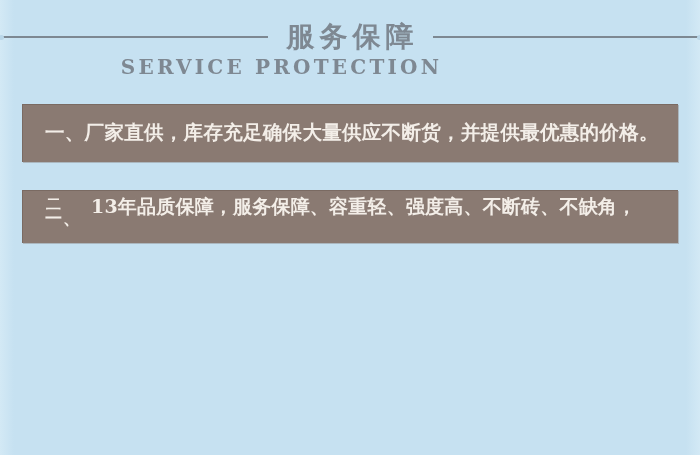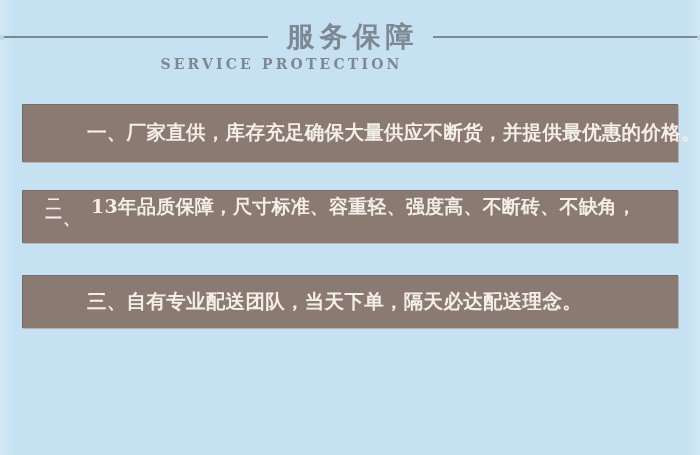--- a/index.html
+++ b/index.html
@@ -80,21 +80,21 @@
     text-indent: 5px;
   }
 
   .sub-title {
     position: absolute;
     left: 0;
     top: 57px;
     width: 560px;
     text-align: center;
     font-family: "DejaVu Serif", "Liberation Serif", serif;
-    font-size: 14px;
+    font-size: 20px;
     font-weight: 700;
     letter-spacing: 3.2px;
     color: #7e8892;
     line-height: 1;
     text-indent: 3px;
   }
 
   
   .band {
     position: absolute;
@@ -119,21 +119,20 @@
   }
 
   .band-text {
     font-family: "DejaVu Serif", "Liberation Serif", serif;
     font-size: 19.5px;
     font-weight: 700;
     color: #f3eee8;
     letter-spacing: 0.3px;
     line-height: 1.45;
     white-space: nowrap;
-    margin-left: 42px;
   }
 
   
   #band-1 { top: 104px; height: 58px; }
   
   #band-2 { top: 190px; height: 53px; align-items: flex-start; }
   #band-2 .band-inner { padding-top: 3px; align-items: flex-start; }
   
   #band-3 { top: 275px; height: 53px; }
   
@@ -202,25 +201,20 @@
     </div>
   </div>
 
   <div class="band" id="band-2">
     <div class="band-inner">
       <div class="marker-stack">
         <span class="m-top">二</span>
         <span class="m-bot">一、</span>
       </div>
       <div class="band-2-lines">
-        <div class="line first">13年品质保障，尺寸标准、容重轻、强度高、不断砖、不缺角，</div>
+        <div class="line first">13年品质保障，服务保障、容重轻、强度高、不断砖、不缺角，</div>
       </div>
     </div>
   </div>
 
-  <div class="band" id="band-3">
-    <div class="band-inner">
-      <div class="band-text">三、自有专业配送团队，当天下单，隔天必达配送理念。</div>
-    </div>
-  </div>
 
 
 </div>
 
 </body></html>

